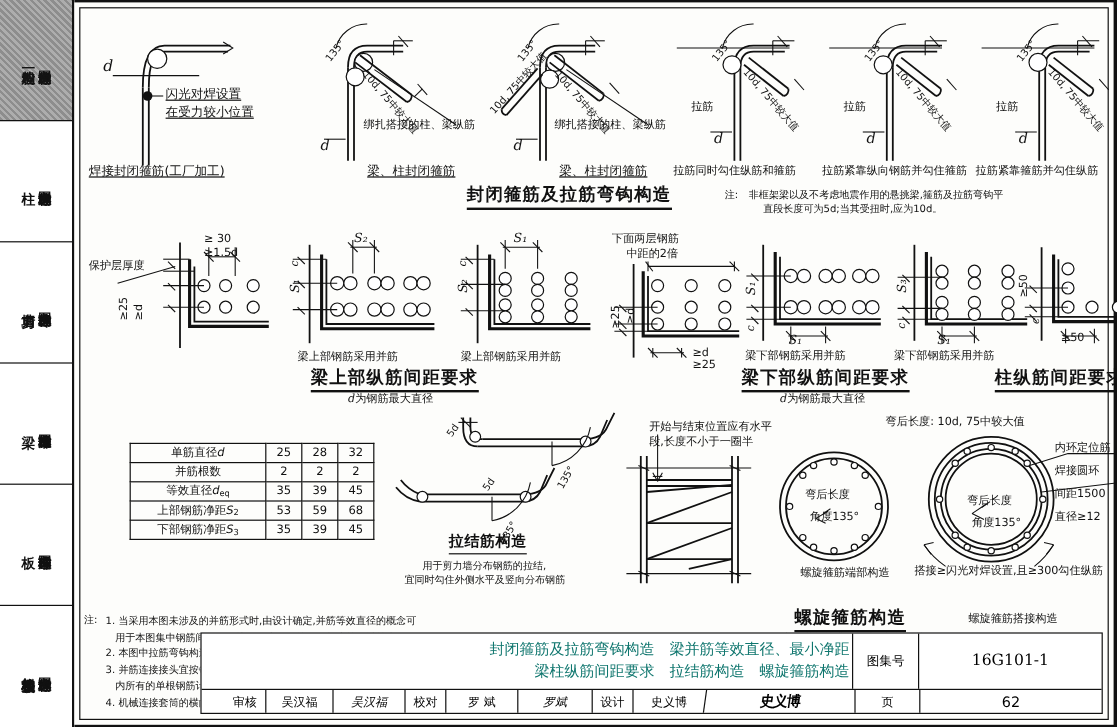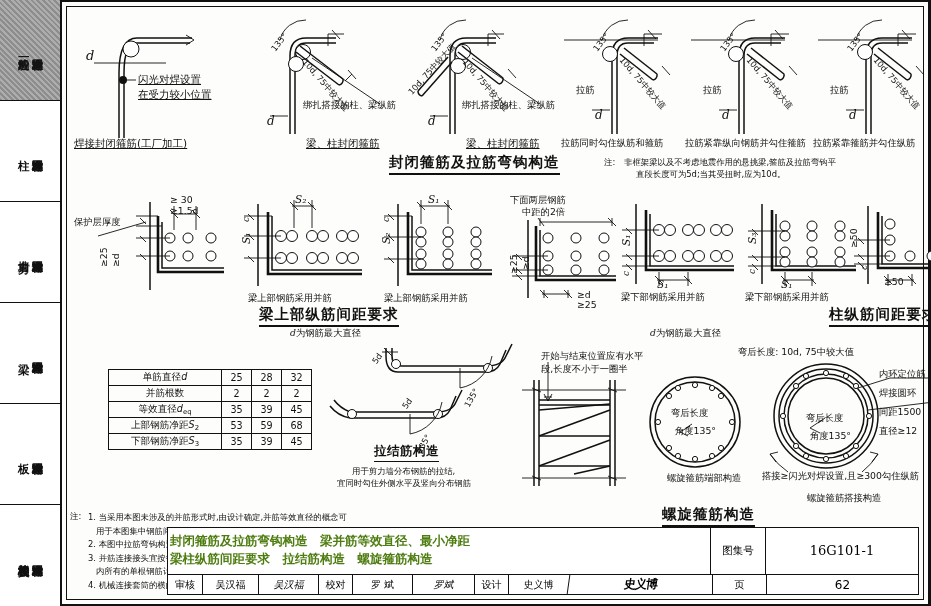--- a/index.html
+++ b/index.html
@@ -72,28 +72,28 @@
   }
   #eqtable td.lbl{text-align:center;min-width:104px;padding:1px 4px;}
   #eqtable td.num{width:25px;}
 
   
   #titleblock{
     position:absolute;left:105px;bottom:9px;width:752px;
     border:1.6px solid #111;box-sizing:border-box;background:#fff;
   }
   #tb-top{display:flex;border-bottom:1.3px solid #111;}
-  #tb-title{flex:1;text-align:left;padding:4px 2px 5px;
-    font-size:12.5px;font-weight:700;line-height:1.5;color:#4d7c0f;}
+  #tb-title{flex:1;text-align:right;padding:4px 2px 5px;
+    font-size:12.5px;font-weight:400;line-height:1.5;color:#0f766e;}
   #tb-k1{width:54px;border-left:1.3px solid #111;display:flex;
     align-items:center;justify-content:center;font-size:10.5px;text-align:right;}
   #tb-v1{width:152px;border-left:1.3px solid #111;display:flex;
     align-items:center;justify-content:center;font-size:13px;
     font-family:"DejaVu Serif","Liberation Serif",serif;}
-  #tb-bot{display:flex;height:19px;font-size:10px;}
+  #tb-bot{display:flex;height:19px;font-size:10px;margin-left:19px;}
   #tb-bot .c{border-left:1.3px solid #111;display:flex;align-items:center;
     justify-content:center;padding:0 3px;box-sizing:border-box;}
   #tb-bot .c:first-child{border-left:none;}
   .sig{font-family:"DejaVu Serif","Liberation Serif",serif;font-style:italic;}
   .stamp{font-weight:700;font-size:12px;letter-spacing:-1px;
          transform:skewX(-8deg);}
 
   svg{overflow:visible;}
   .ln{stroke:#111;fill:none;}
   .thin{stroke-width:.9;}
@@ -473,20 +473,21 @@
       <path class="ln thin" d="M72,72 L72,86"></path>
       <path class="ln thin" d="M43,80 L74,80"></path>
       <path class="ln thin" d="M41,76 L49,84"></path>
       <path class="ln thin" d="M68,76 L76,84"></path>
     </svg>
     <div class="t it rot" style="left:684px;top:242px;transform:rotate(-90deg);font-size:10.5px"><span>S₃</span></div>
     <div class="t it rot" style="left:685px;top:272px;transform:rotate(-90deg);font-size:9px">c</div>
     <div class="t it" style="left:719px;top:276px;font-size:10.5px"><span>S₁</span></div>
     <div class="t cn9" style="left:683px;top:289px">梁下部钢筋采用并筋</div>
 
+    <div class="t ttl" style="left:556px;top:303px">梁下部纵筋间距要求</div>
     <div class="t cn9" style="left:588px;top:325px"><span class="it">d</span>为钢筋最大直径</div>
 
     <svg class="t" style="left:786px;top:200px" width="95" height="92">
       <path class="ln med" d="M20,4 L20,82"></path>
       <path class="ln thk" d="M30,10 L30,66 L92,66"></path>
       <path class="ln med" d="M34,14 L34,62 L92,62"></path>
       <circle cx="42" cy="22" r="5" class="bar"></circle>
       <circle cx="42" cy="38" r="5" class="bar"></circle>
       <circle cx="42" cy="54" r="5" class="bar"></circle>
       <circle cx="62" cy="54" r="5" class="bar"></circle>
@@ -651,21 +652,21 @@
       <path class="ln thin" d="M96,26 L128,16 L172,16"></path>
       <path class="ln thin" d="M106,48 L172,40"></path>
     </svg>
     <div class="t cn9" style="left:744px;top:410px">弯后长度</div>
     <div class="t cn9" style="left:748px;top:428px">角度135°</div>
     <div class="t cn9" style="left:817px;top:366px">内环定位筋</div>
     <div class="t cn9" style="left:817px;top:385px">焊接圆环</div>
     <div class="t cn9" style="left:817px;top:404px">间距1500</div>
     <div class="t cn9" style="left:817px;top:423px">直径≥12</div>
     <div class="t cn9" style="left:700px;top:468px">搭接≥闪光对焊设置,且≥300勾住纵筋</div>
-    <div class="t cn9" style="left:745px;top:490px">螺旋箍筋搭接构造</div>
+    <div class="t cn9" style="left:745px;top:508px">螺旋箍筋搭接构造</div>
 
     <div class="t ttl" style="left:600px;top:503px">螺旋箍筋构造</div>
     <div class="t cn8" style="left:580px;top:524px">(圆柱环状箍筋搭接构造同螺旋箍筋)</div>
 
     <div class="t cn8" style="left:8px;top:509px">注:</div>
     <div id="noteslist" class="t" style="left:26px;top:509px">
         <div class="cn8" style="white-space: pre; line-height: 1.62;">1. 当采用本图未涉及的并筋形式时,由设计确定,并筋等效直径的概念可</div>
         <div class="cn8" style="white-space: pre; line-height: 1.62;">   用于本图集中钢筋间距、保护层厚度、钢筋锚固长度等的计算中。</div>
         <div class="cn8" style="white-space: pre; line-height: 1.62;">2. 本图中拉筋弯钩构造做法采用何种形式由设计指定。</div>
         <div class="cn8" style="white-space: pre; line-height: 1.62;">3. 并筋连接接头宜按每根单筋错开,接头面积百分率应按同一连接区段</div>

